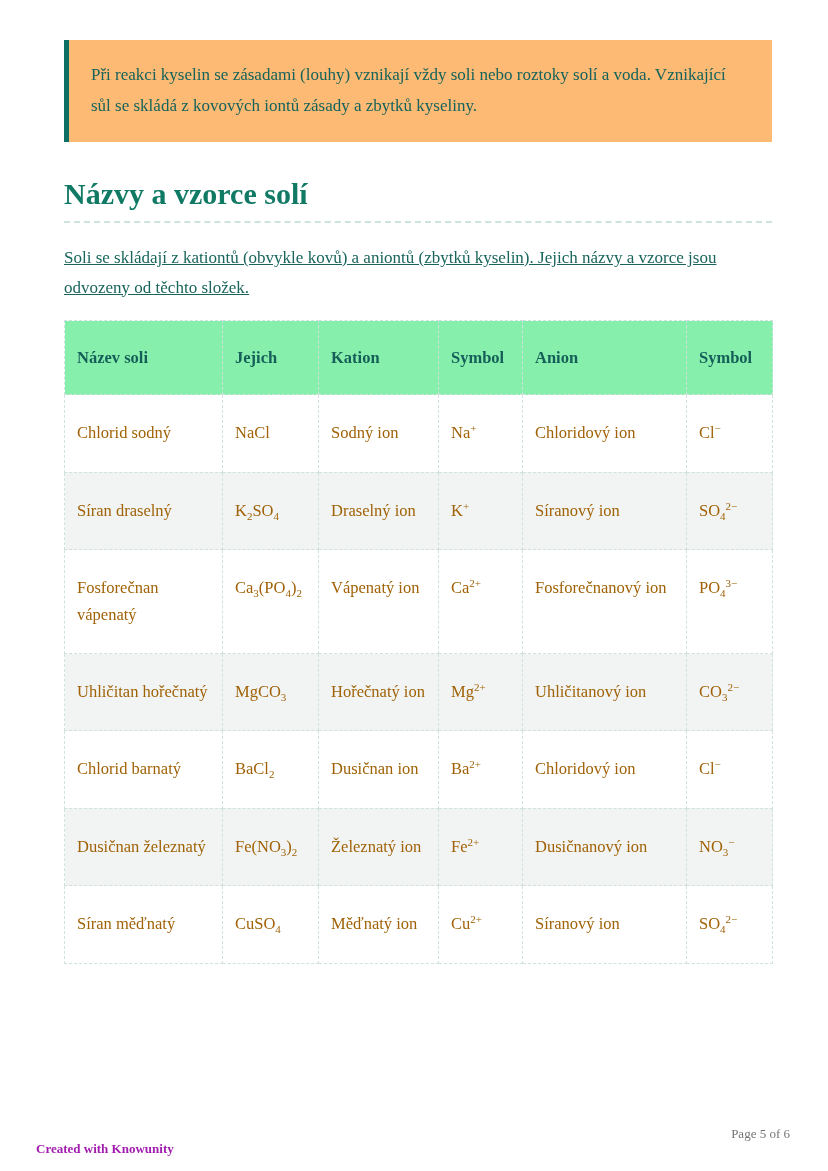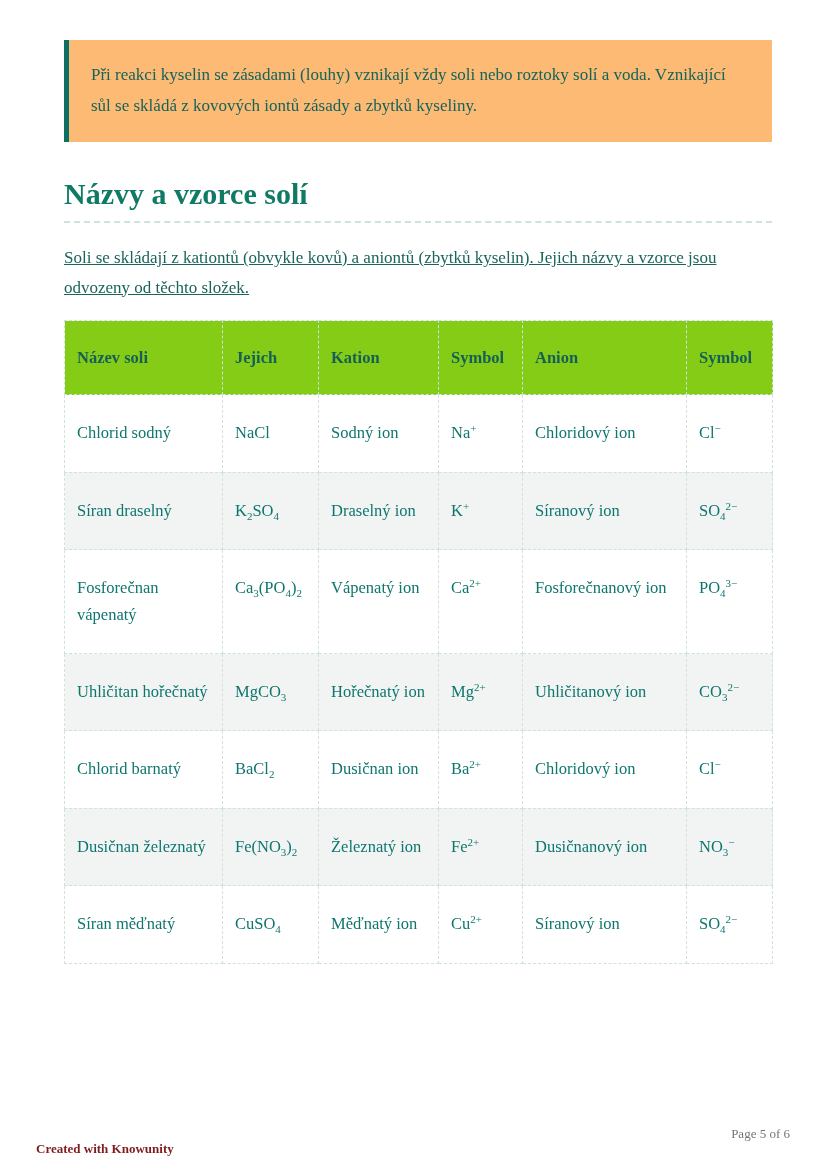--- a/index.html
+++ b/index.html
@@ -56,45 +56,45 @@
   .salt-table col.c5 { width: 164px; }
   .salt-table col.c6 { width: 86px; }
   .salt-table th, .salt-table td {
     border: 1px dashed #cfe2dd;
     text-align: left;
     vertical-align: top;
     font-size: 16.5px;
     word-wrap: break-word;
   }
   .salt-table th {
-    background: #84cc16;
+    background: #86efac;
     color: #155f58;
     font-weight: bold;
     padding: 25px 10px 25px 12px;
     line-height: 1.4;
   }
   .salt-table td {
-    color: #0f766e;
+    color: #a16207;
     padding: 25px 10px 25px 12px;
     line-height: 1.6;
   }
   .salt-table tbody tr:nth-child(even) td { background: #f1f4f3; }
   .salt-table sub, .salt-table sup {
     font-size: 11px;
     line-height: 0;
   }
 
   
   .footer-left {
     position: absolute;
     left: 36px;
     bottom: 14px;
     font-size: 13px;
     font-weight: bold;
-    color: #7f1d1d;
+    color: #a21caf;
   }
   .footer-right {
     position: absolute;
     right: 38px;
     bottom: 29px;
     font-size: 13px;
     color: #757575;
   }
 </style>
 </head>

